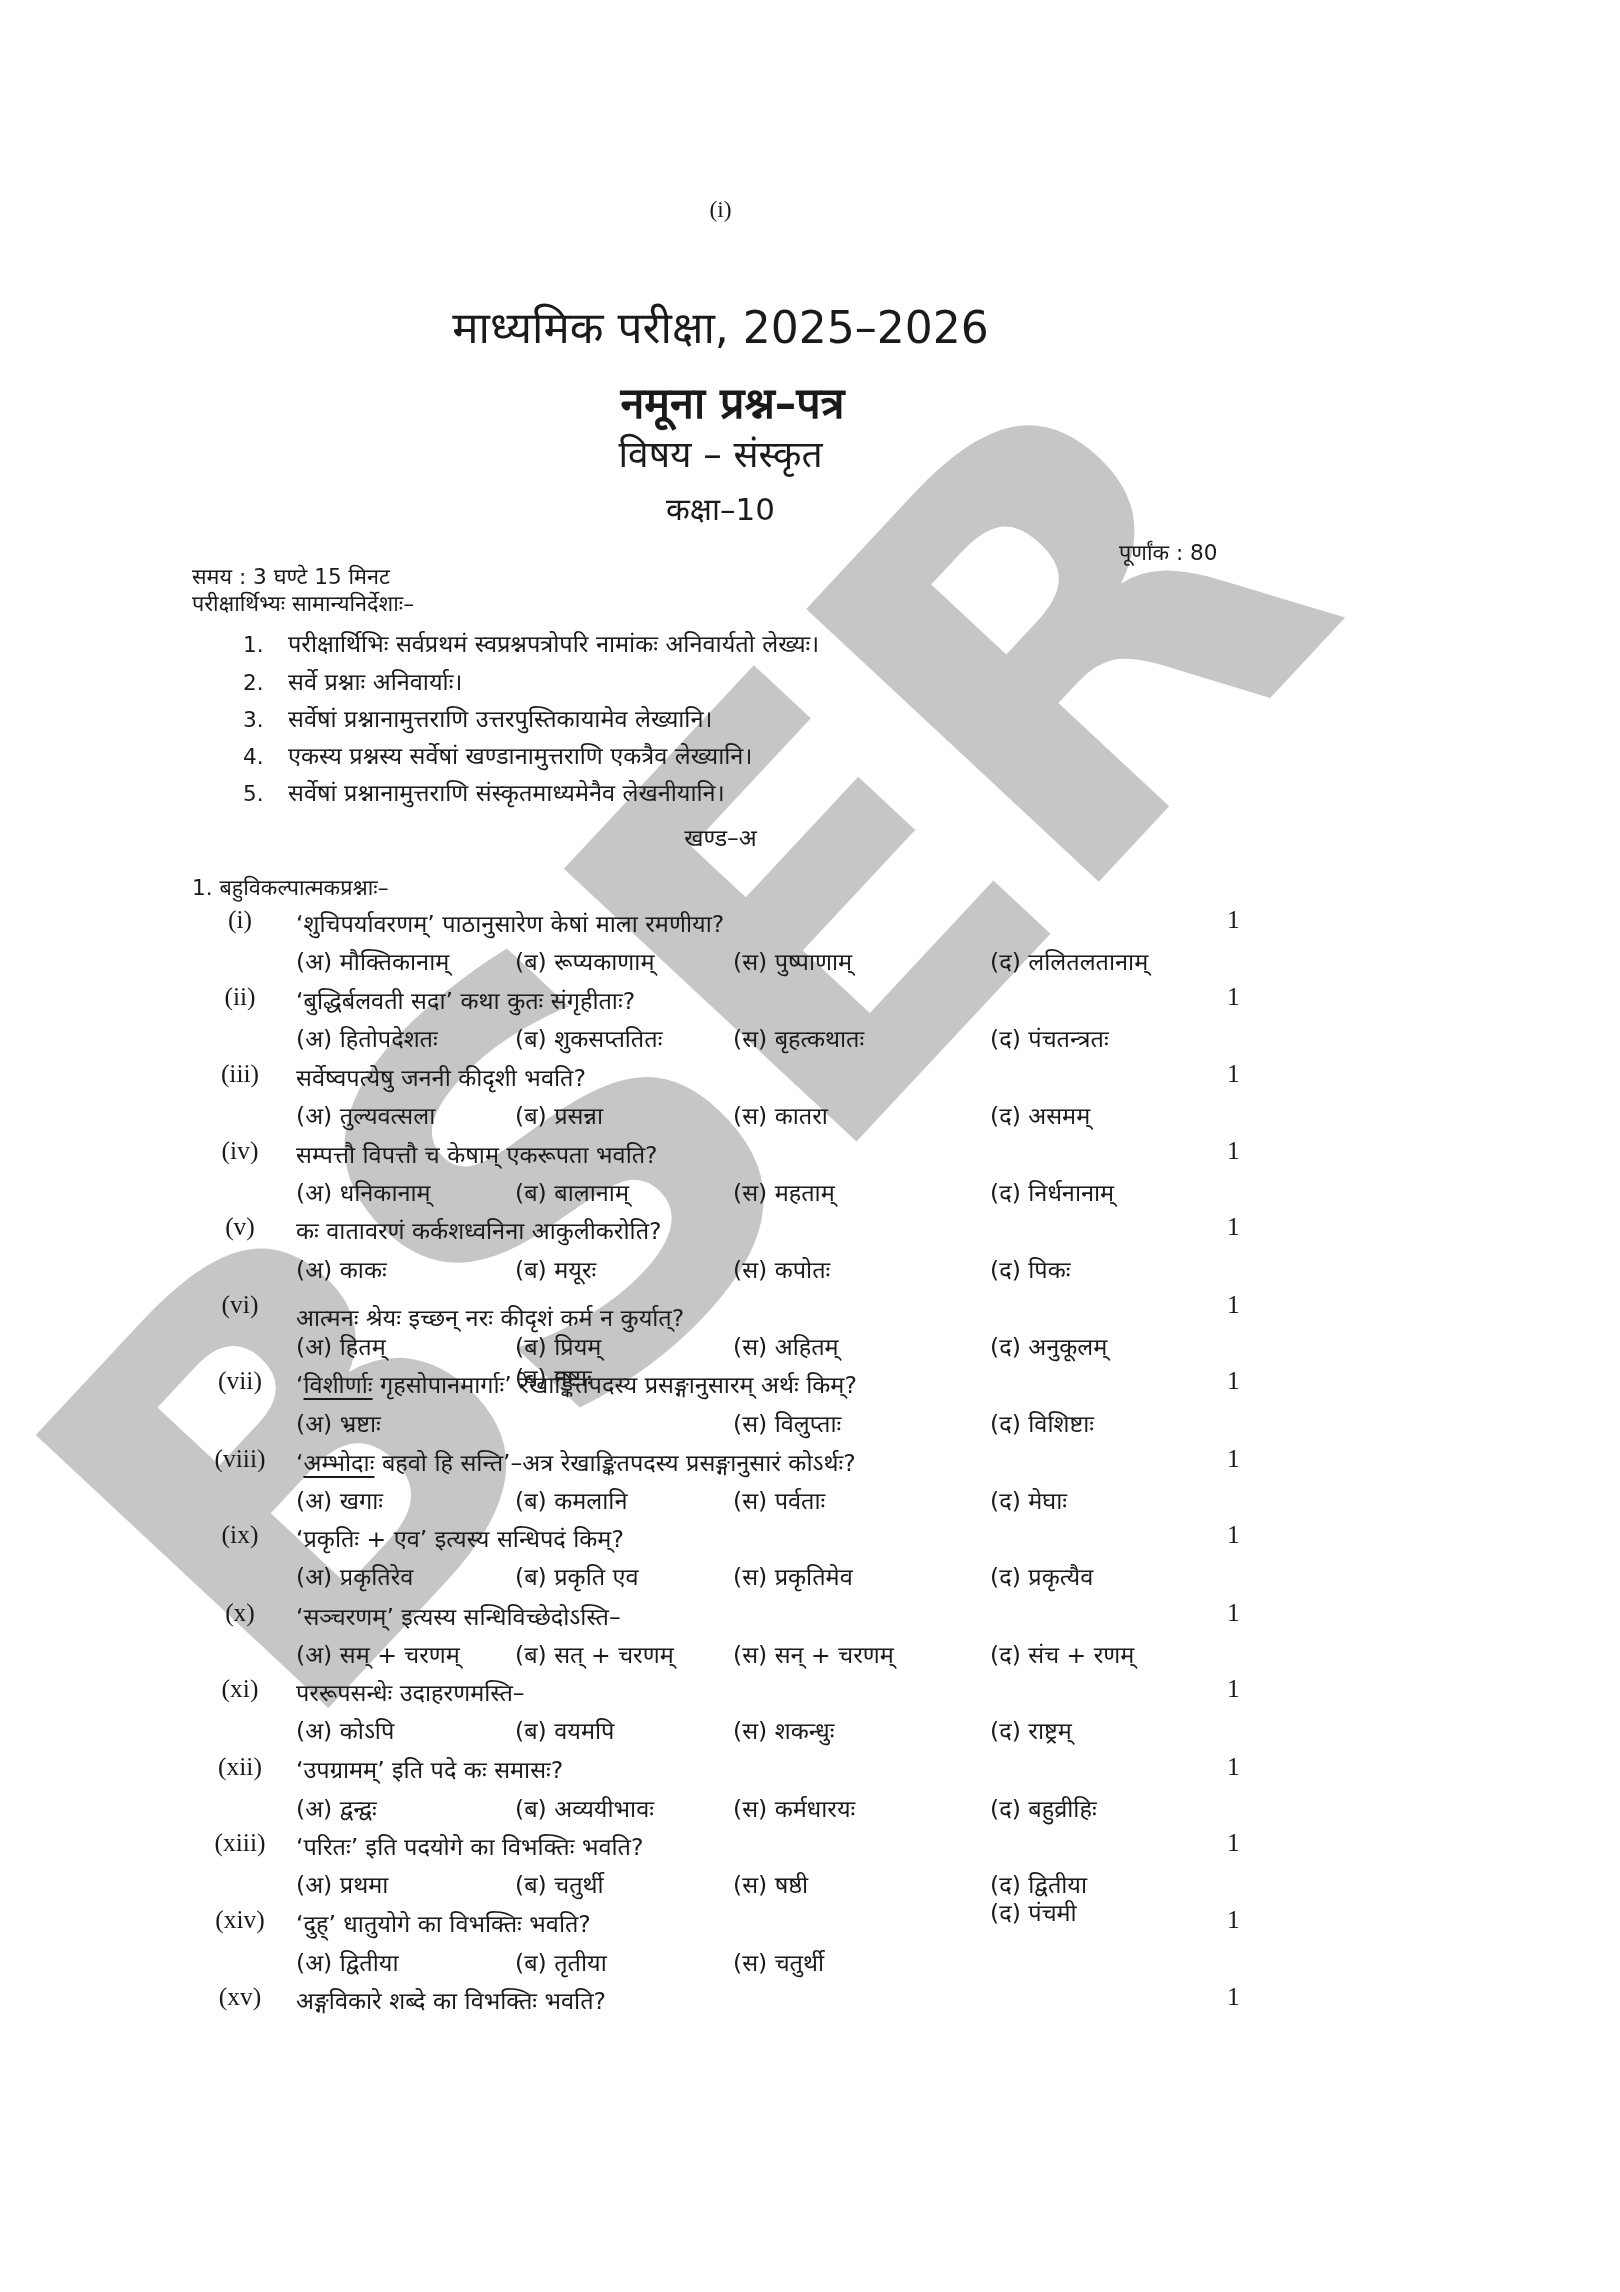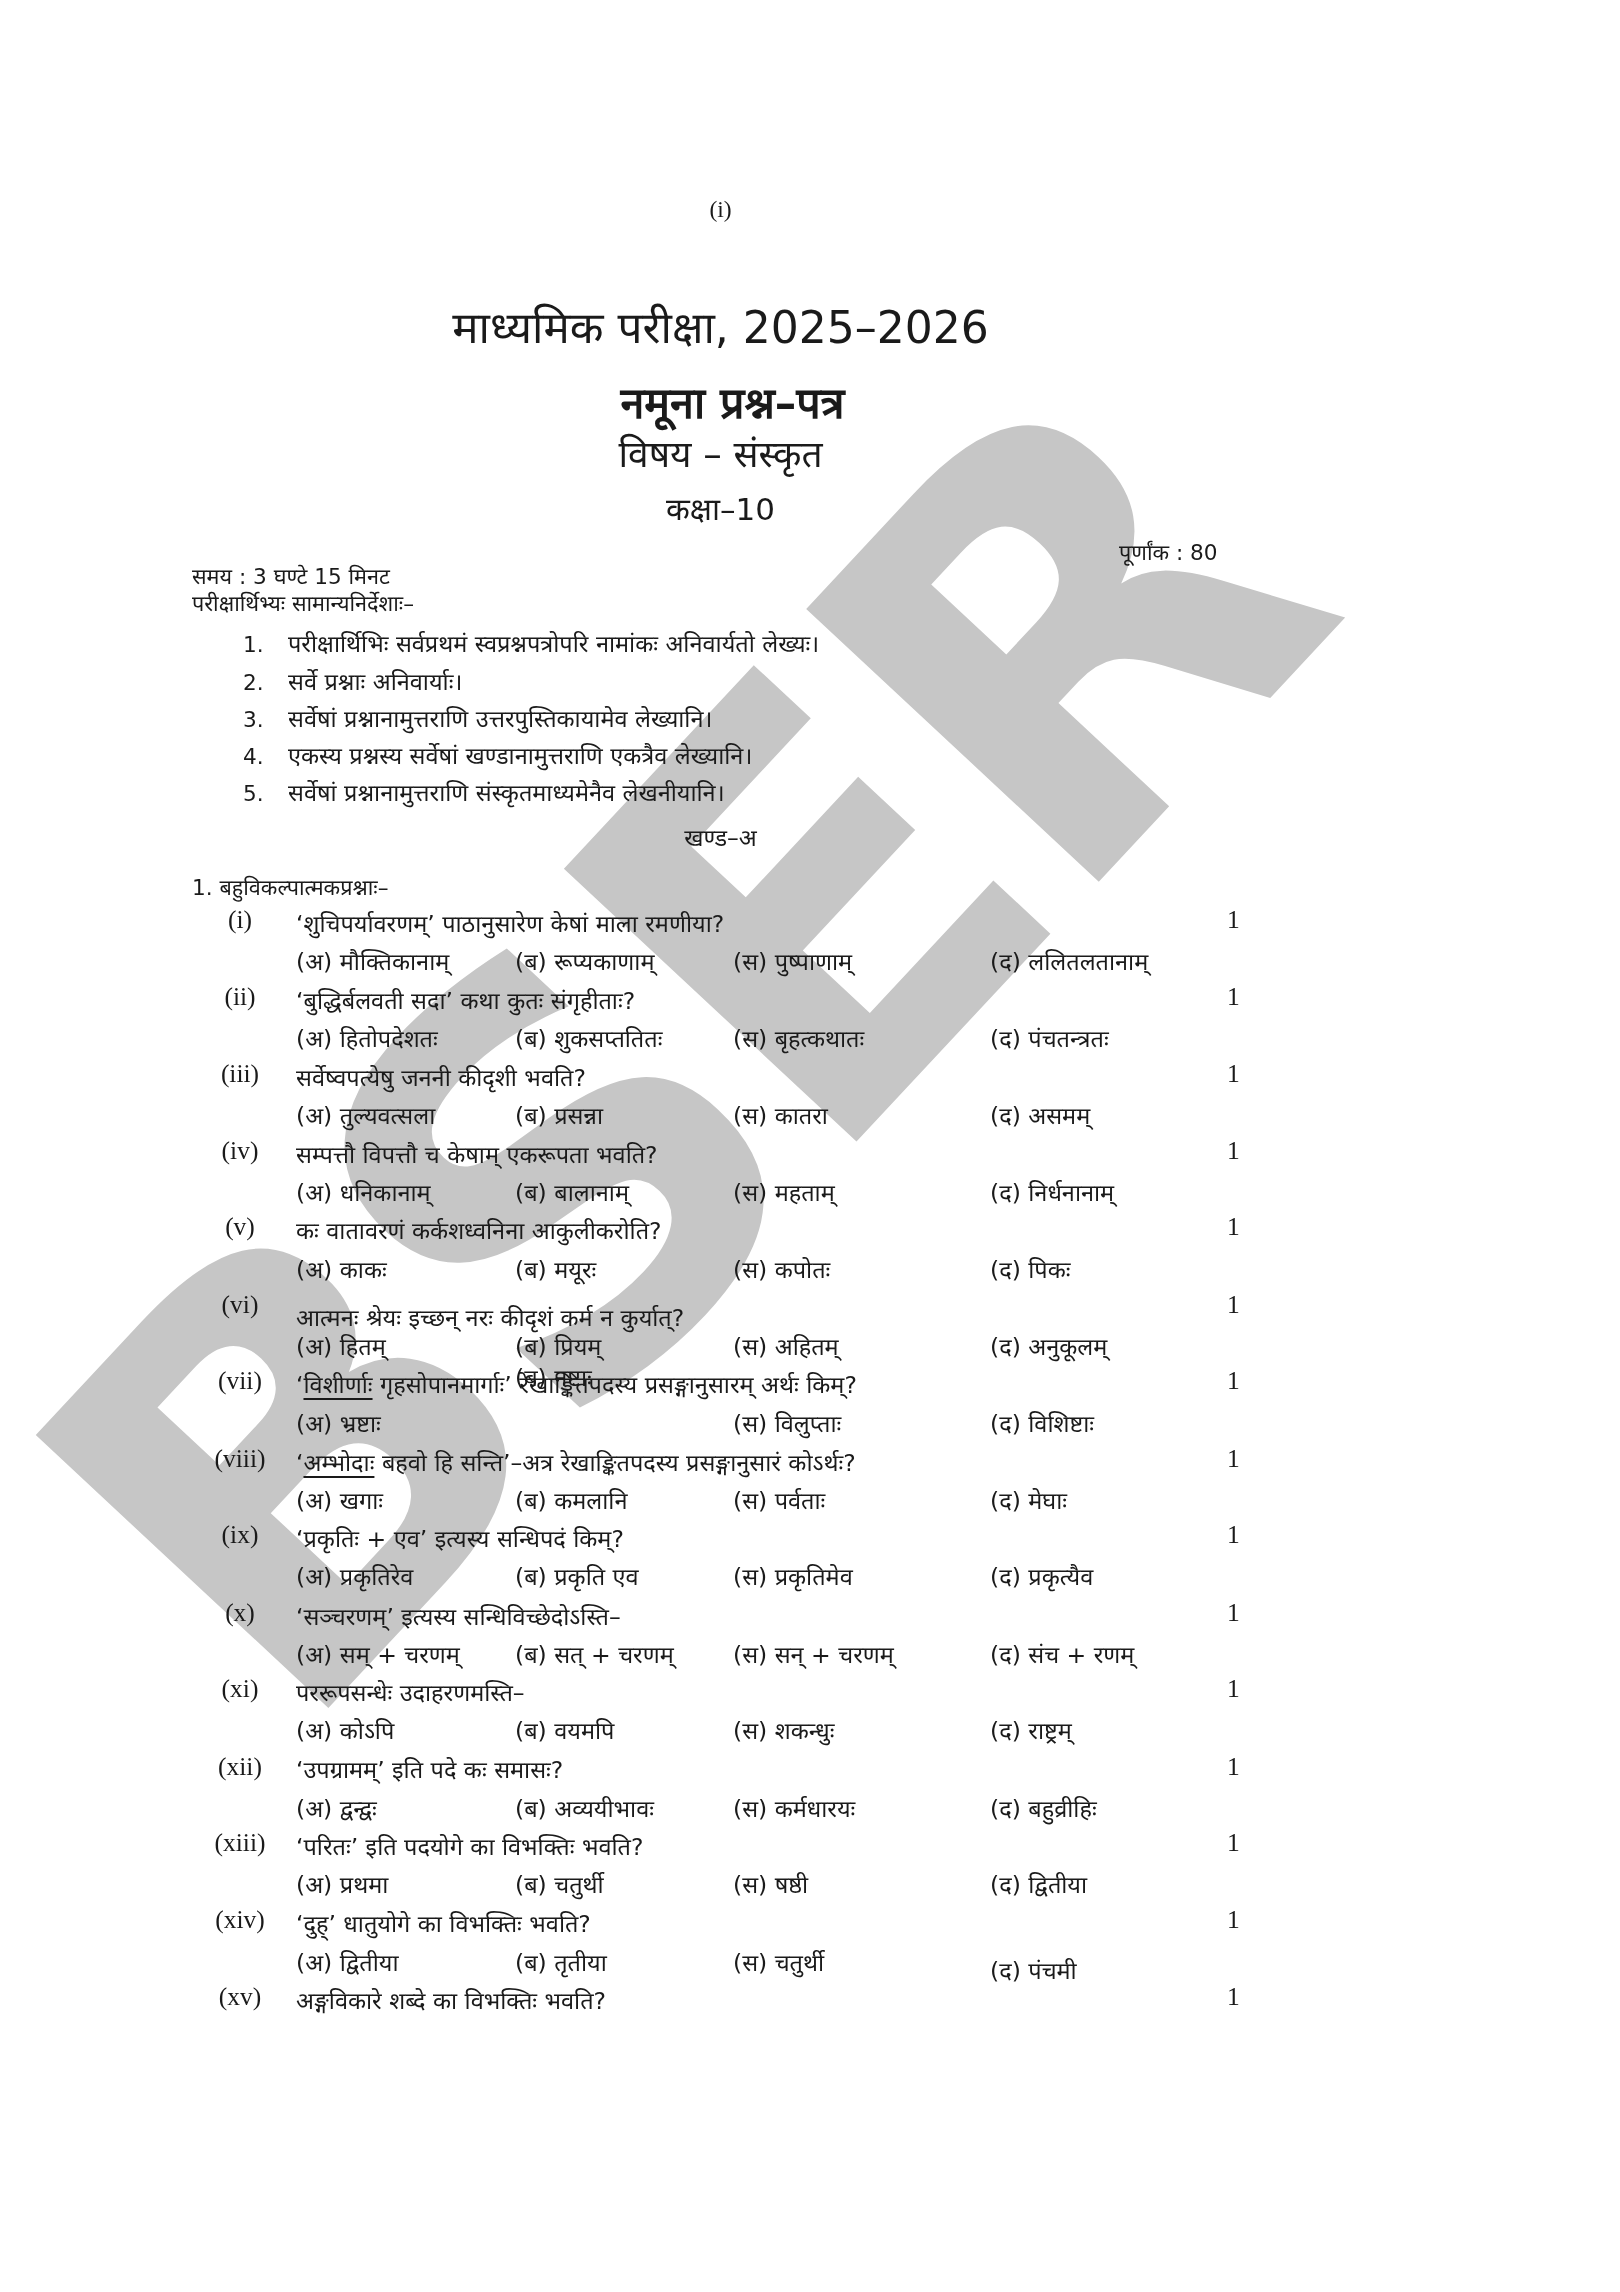--- a/index.html
+++ b/index.html
@@ -163,19 +163,19 @@
       <div class="abs opt opt-a" style="top: 1868px;">(अ) प्रथमा</div>
       <div class="abs opt opt-b" style="top: 1868px;">(ब) चतुर्थी</div>
       <div class="abs opt opt-c" style="top: 1868px;">(स) षष्ठी</div>
       <div class="abs opt opt-d" style="top: 1868px;">(द) द्वितीया</div>
       <div class="abs qnum" style="top: 1905px;">(xiv)</div>
       <div class="abs qtext" style="top: 1907px;">‘दुह्’ धातुयोगे का विभक्तिः भवति?</div>
       <div class="abs qmark" style="top: 1905px;">1</div>
       <div class="abs opt opt-a" style="top: 1946px;">(अ) द्वितीया</div>
       <div class="abs opt opt-b" style="top: 1946px;">(ब) तृतीया</div>
       <div class="abs opt opt-c" style="top: 1946px;">(स) चतुर्थी</div>
-      <div class="abs opt opt-d" style="top: 1954px;">(द) पंचमी</div>
+      <div class="abs opt opt-d" style="top: 1896px;">(द) पंचमी</div>
       <div class="abs qnum" style="top: 1982px;">(xv)</div>
       <div class="abs qtext" style="top: 1984px;">अङ्गविकारे शब्दे का विभक्तिः भवति?</div>
       <div class="abs qmark" style="top: 1982px;">1</div>
     </div>
 </div>
 
 
 </body></html>

